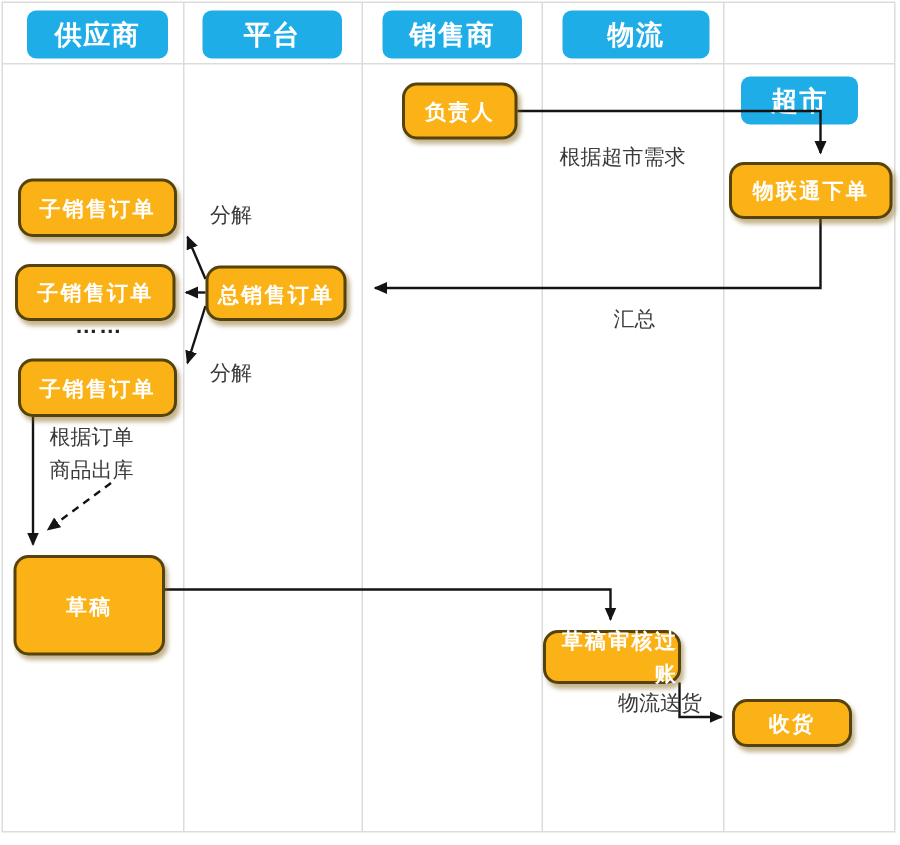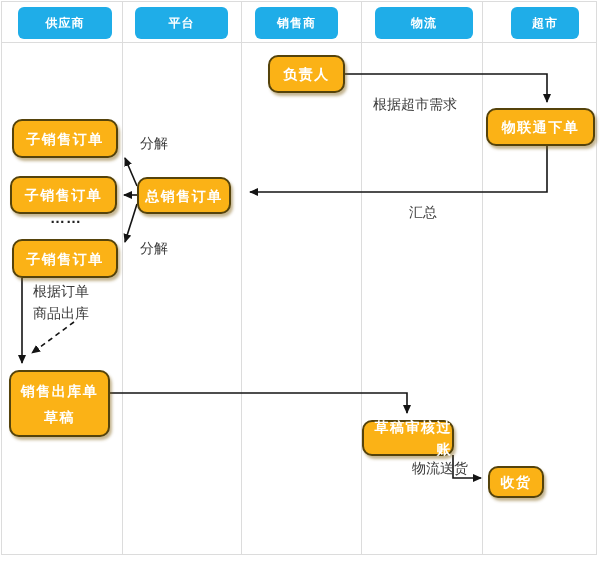--- a/index.html
+++ b/index.html
@@ -19,47 +19,47 @@
     position:absolute;left:1px;top:1px;width:596px;height:554px;
     border:1px solid var(--grid-line);box-sizing:border-box;background:#fff;
   }
   .vline{position:absolute;top:0;bottom:0;width:1px;background:var(--grid-line);}
   .v1{left:120px;} .v2{left:239px;} .v3{left:359px;} .v4{left:480px;}
   .hline{position:absolute;left:0;right:0;top:40px;height:1px;background:var(--grid-line);}
 
   .lane-header{
     position:absolute;top:7px;height:32px;border-radius:6px;
     background:var(--lane-header-bg);
-    color:#fff;font-weight:bold;font-size:12px;letter-spacing:1px;
+    color:#fff;font-weight:bold;font-size:18px;letter-spacing:1px;
     display:flex;align-items:center;justify-content:center;
   }
   .lh1{left:18px;width:94px;}
   .lh2{left:135px;width:93px;}
-  .lh3{left:255px;width:83px;}
+  .lh3{left:255px;width:93px;}
   .lh4{left:375px;width:98px;}
-  .lh5{left:511px;width:68px;}
+  .lh5{left:494px;width:78px;margin-top:44px;}
 
   .node{
     position:absolute;box-sizing:border-box;
     background:var(--node-fill);
     border:2px solid var(--node-border);border-radius:10px;
     color:#fff;font-weight:bold;font-size:14px;letter-spacing:1.5px;
     display:flex;flex-direction:column;align-items:center;justify-content:center;
     text-align:right;line-height:22px;
     box-shadow:2px 3px 3px rgba(125,92,10,0.45);
   }
   .n-fuzeren{left:268px;top:55px;width:77px;height:38px;}
   .n-wlt{left:486px;top:108px;width:109px;height:38px;}
   .n-zi1{left:12px;top:119px;width:106px;height:39px;}
   .n-zi2{left:10px;top:176px;width:107px;height:38px;}
   .n-zi3{left:12px;top:239px;width:106px;height:39px;}
   .n-zong{left:137px;top:177px;width:94px;height:37px;}
   .n-chuku{left:9px;top:370px;width:101px;height:67px;line-height:26px;}
   .n-shenhe{left:362px;top:420px;width:92px;height:36px;}
-  .n-shouhuo{left:488px;top:466px;width:56px;height:32px;}
+  .n-shouhuo{left:488px;top:466px;width:80px;height:32px;}
 
   .lbl{position:absolute;color:var(--text-dark);font-size:14px;white-space:nowrap;}
   .l-xuqiu{left:373px;top:96px;}
   .l-fenjie1{left:140px;top:135px;}
   .l-fenjie2{left:140px;top:240px;}
   .l-ellipsis{left:50px;top:209px;font-weight:bold;color:#222;font-size:15px;letter-spacing:1px;}
   .l-huizong{left:393px;top:204px;margin-left:16px;}
   .l-genju-dingdan{left:33px;top:283px;}
   .l-shangpin-chuku{left:33px;top:305px;}
   .l-wuliu{left:372px;top:460px;margin-left:40px;}
@@ -103,21 +103,20 @@
   <path class="apath" d="M453 455 L453 478 L481 478" marker-end="url(#ah)"></path>
 </svg>
 
 <div class="node n-fuzeren">负责人</div>
 <div class="node n-wlt">物联通下单</div>
 <div class="node n-zi1">子销售订单</div>
 <div class="node n-zi2">子销售订单</div>
 <div class="node n-zi3">子销售订单</div>
 <div class="node n-zong">总销售订单</div>
 <div class="node n-chuku">
-  <div>销售出库单</div>
   <div>草稿</div>
 </div>
 <div class="node n-shenhe">草稿审核过账</div>
 <div class="node n-shouhuo">收货</div>
 
 <div class="lbl l-xuqiu">根据超市需求</div>
 <div class="lbl l-fenjie1">分解</div>
 <div class="lbl l-fenjie2">分解</div>
 <div class="lbl l-ellipsis">……</div>
 <div class="lbl l-huizong">汇总</div>

